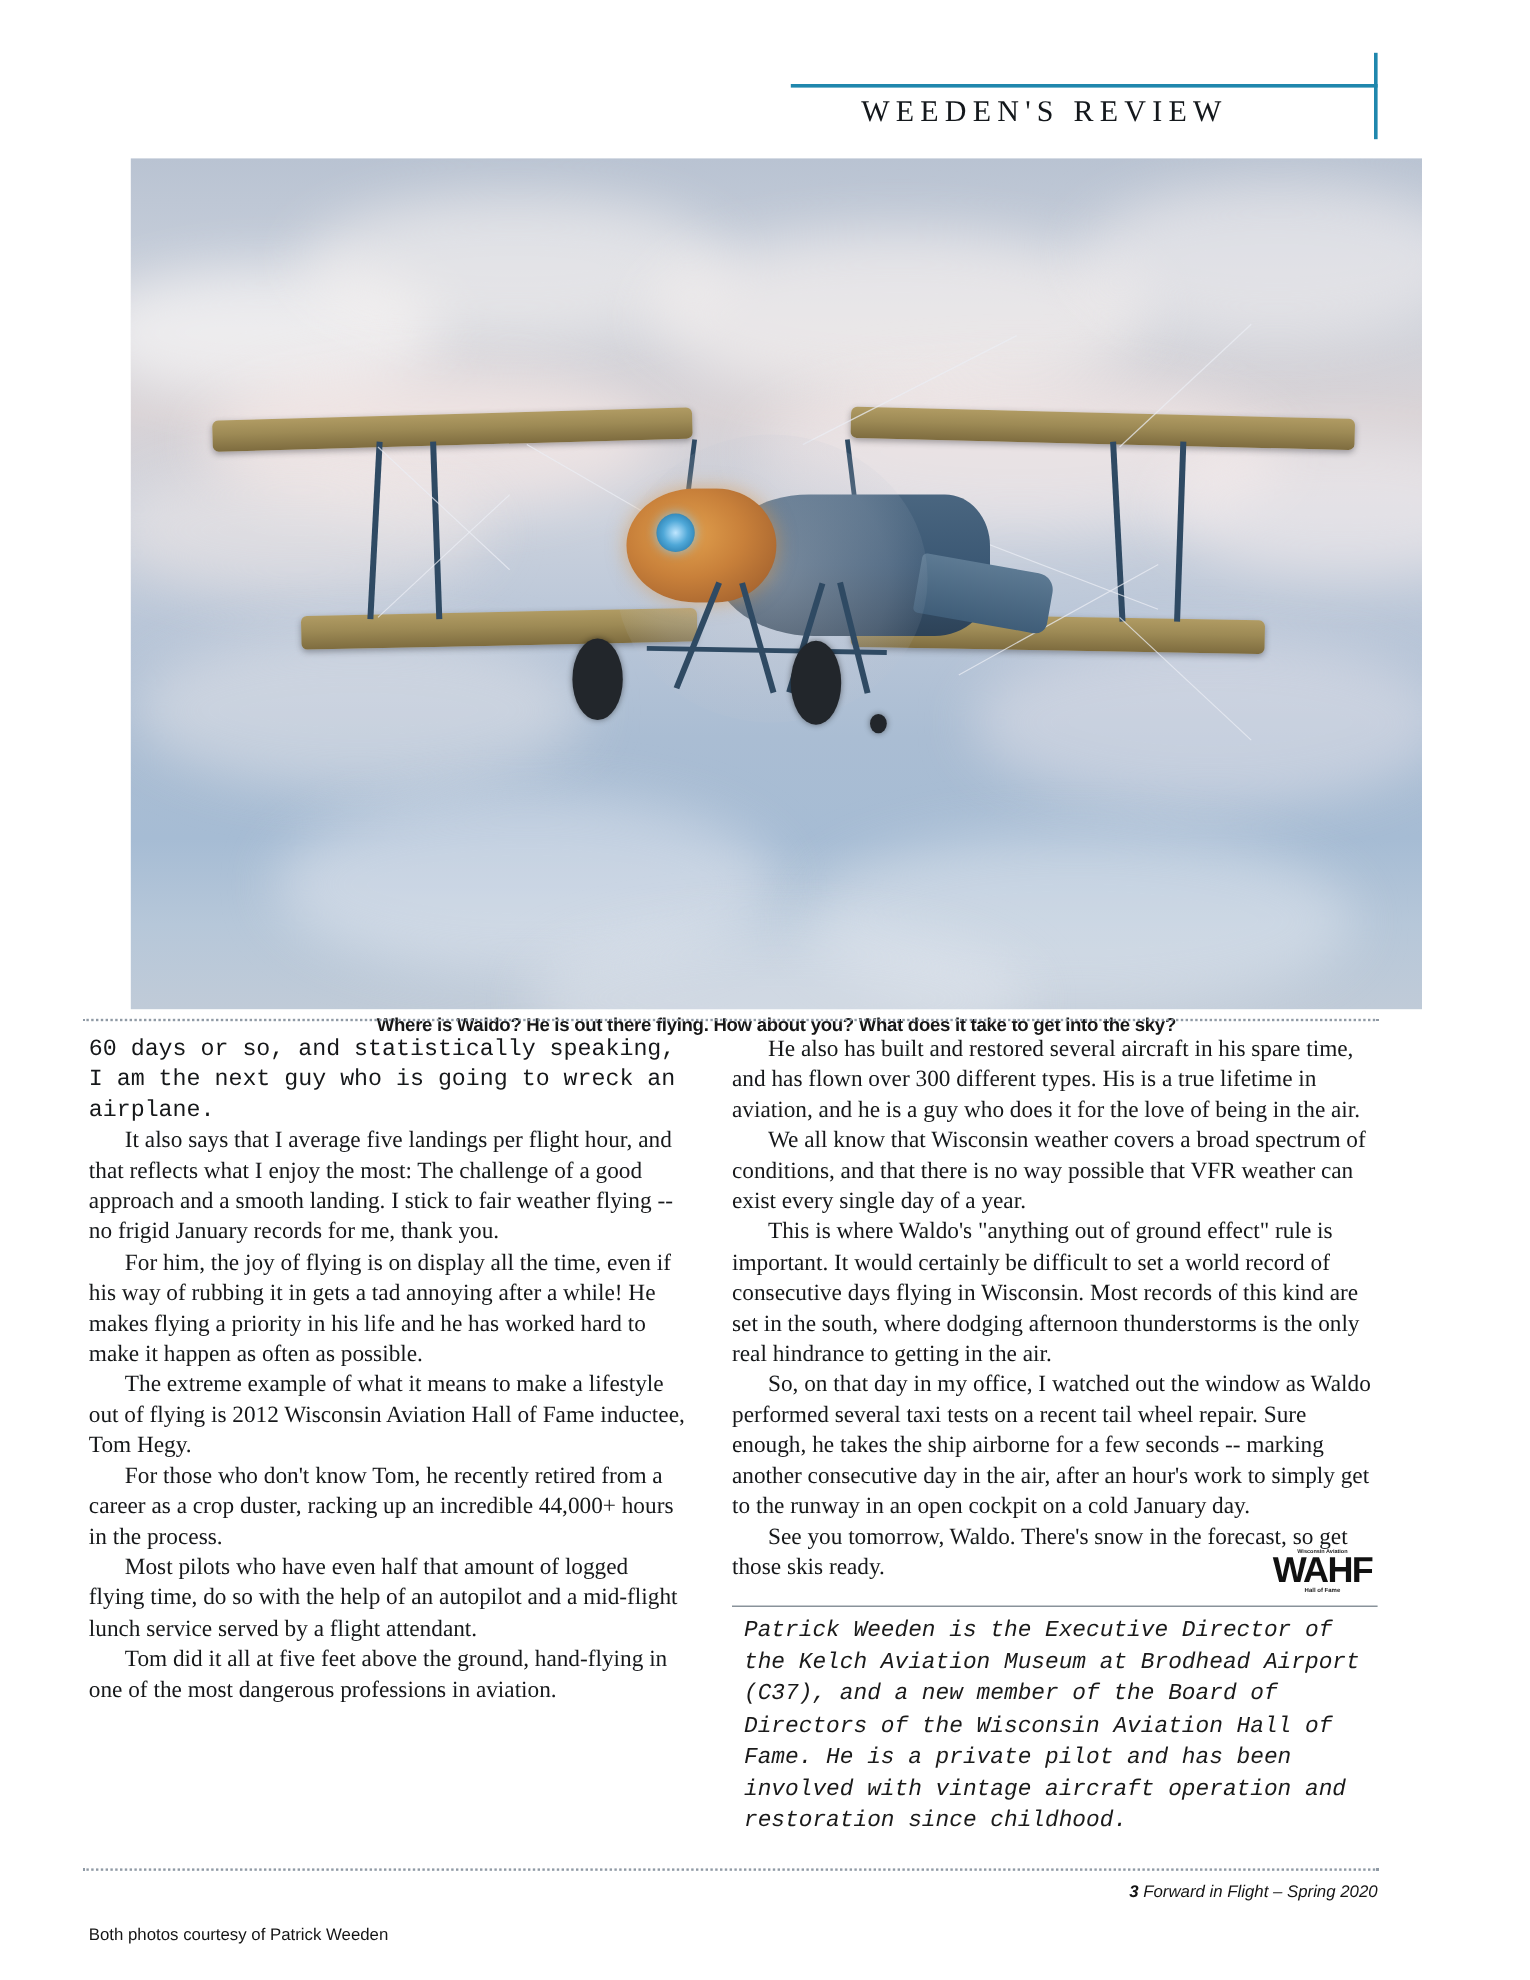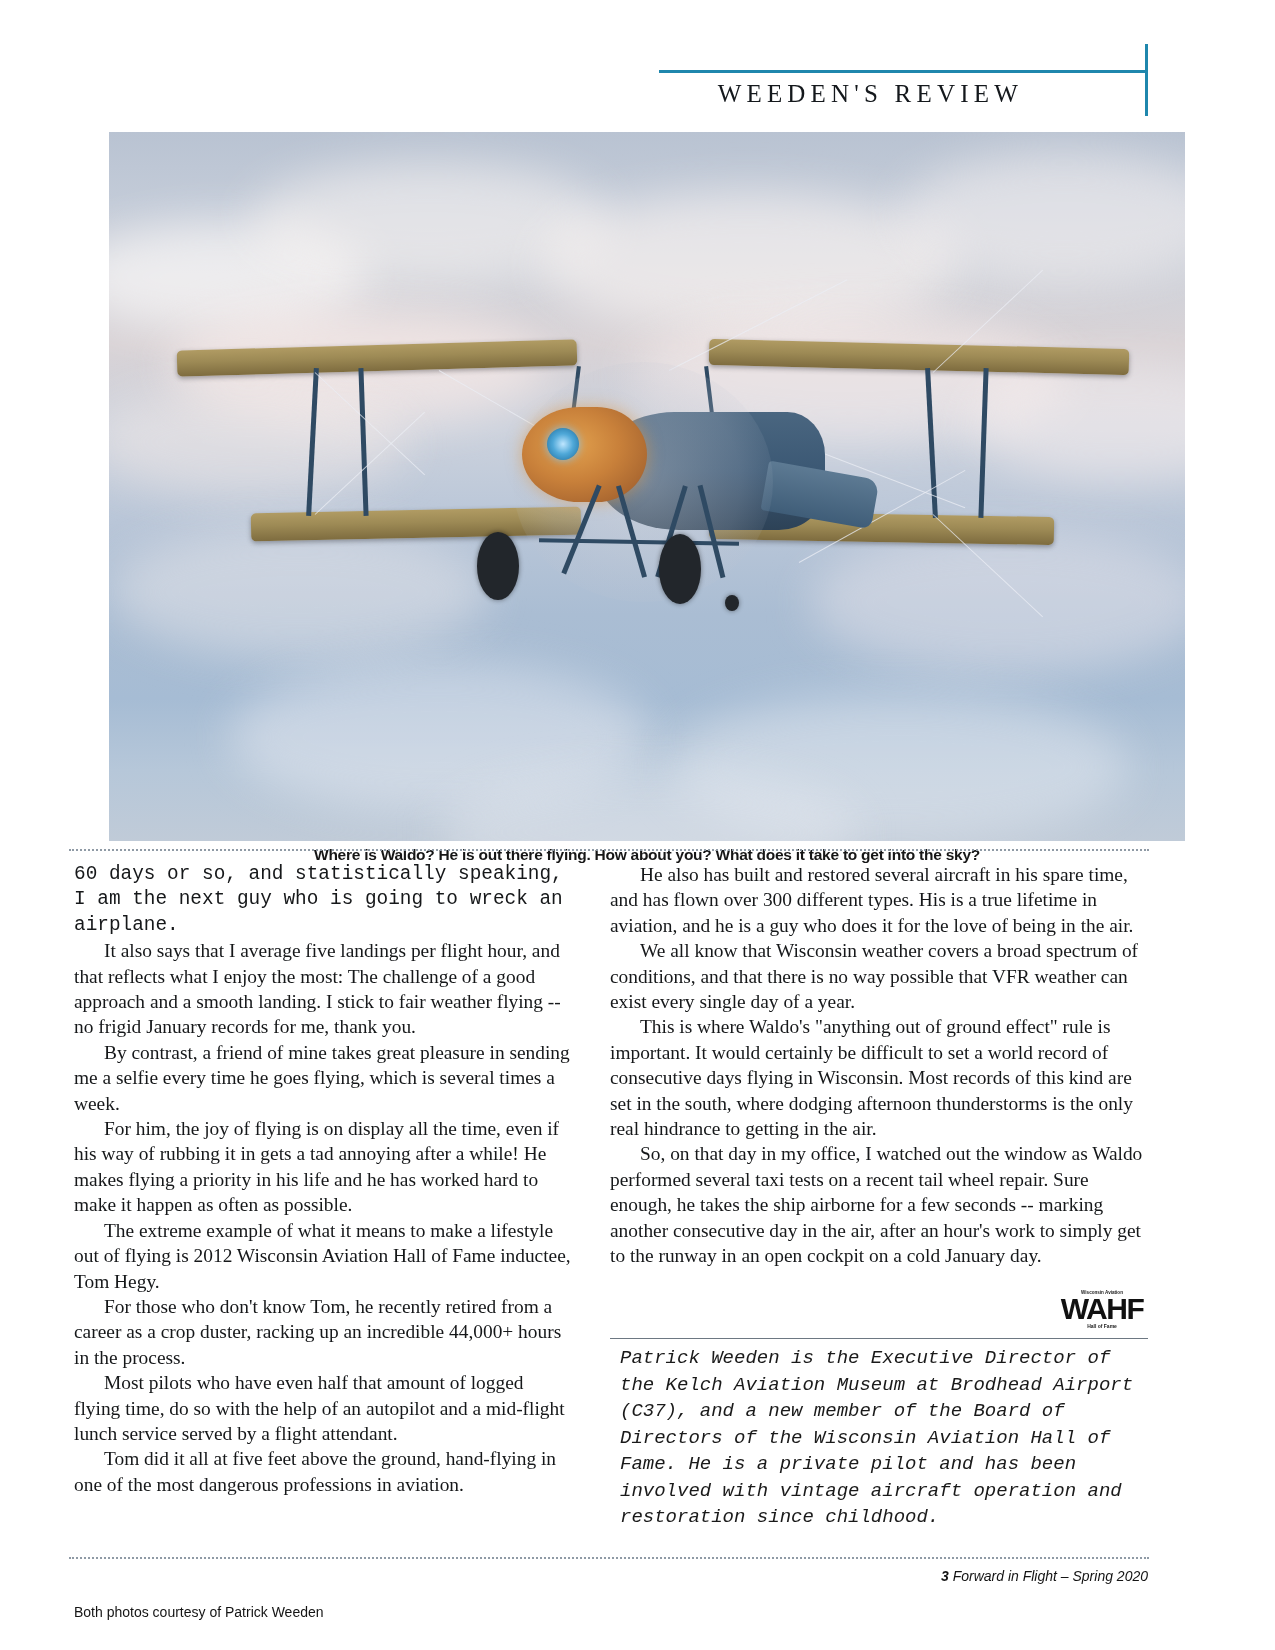--- a/index.html
+++ b/index.html
@@ -324,33 +324,33 @@
     </div>
   </div>
   <figcaption id="photo-caption">Where is Waldo? He is out there flying. How about you? What does it take to get into the sky?</figcaption>
 </figure>
 
 <div class="dotted-rule" id="rule-top"></div>
 
 <div id="col-left">
   <p class="body-p noindent">60 days or so, and statistically speaking, I am the next guy who is going to wreck an airplane.</p>
   <p class="body-p">It also says that I average five landings per flight hour, and that reflects what I enjoy the most: The challenge of a good approach and a smooth landing. I stick to fair weather flying -- no frigid January records for me, thank you.</p>
-  <p class="body-p">By contrast, a friend of mine takes great pleasure in sending me a selfie every time he goes flying, which is several times a week.</p>
   <p class="body-p">For him, the joy of flying is on display all the time, even if his way of rubbing it in gets a tad annoying after a while! He makes flying a priority in his life and he has worked hard to make it happen as often as possible.</p>
   <p class="body-p">The extreme example of what it means to make a lifestyle out of flying is 2012 Wisconsin Aviation Hall of Fame inductee, Tom Hegy.</p>
   <p class="body-p">For those who don't know Tom, he recently retired from a career as a crop duster, racking up an incredible 44,000+ hours in the process.</p>
   <p class="body-p">Most pilots who have even half that amount of logged flying time, do so with the help of an autopilot and a mid-flight lunch service served by a flight attendant.</p>
   <p class="body-p">Tom did it all at five feet above the ground, hand-flying in one of the most dangerous professions in aviation.</p>
 </div>
 
 <div id="col-right">
   <p class="body-p">He also has built and restored several aircraft in his spare time, and has flown over 300 different types. His is a true lifetime in aviation, and he is a guy who does it for the love of being in the air.</p>
   <p class="body-p">We all know that Wisconsin weather covers a broad spectrum of conditions, and that there is no way possible that VFR weather can exist every single day of a year.</p>
   <p class="body-p">This is where Waldo's "anything out of ground effect" rule is important. It would certainly be difficult to set a world record of consecutive days flying in Wisconsin. Most records of this kind are set in the south, where dodging afternoon thunderstorms is the only real hindrance to getting in the air.</p>
   <p class="body-p">So, on that day in my office, I watched out the window as Waldo performed several taxi tests on a recent tail wheel repair. Sure enough, he takes the ship airborne for a few seconds -- marking another consecutive day in the air, after an hour's work to simply get to the runway in an open cockpit on a cold January day.</p>
+  <p class="body-p">See you tomorrow, Waldo. There's snow in the forecast, so get those skis ready.</p>
 </div>
 
 <div id="wahf-logo">
   <div id="wahf-top">Wisconsin Aviation</div>
   <div id="wahf-main">WAHF</div>
   <div id="wahf-sub">Hall of Fame</div>
 </div>
 
 <div id="bio-rule"></div>
 <div id="bio">

